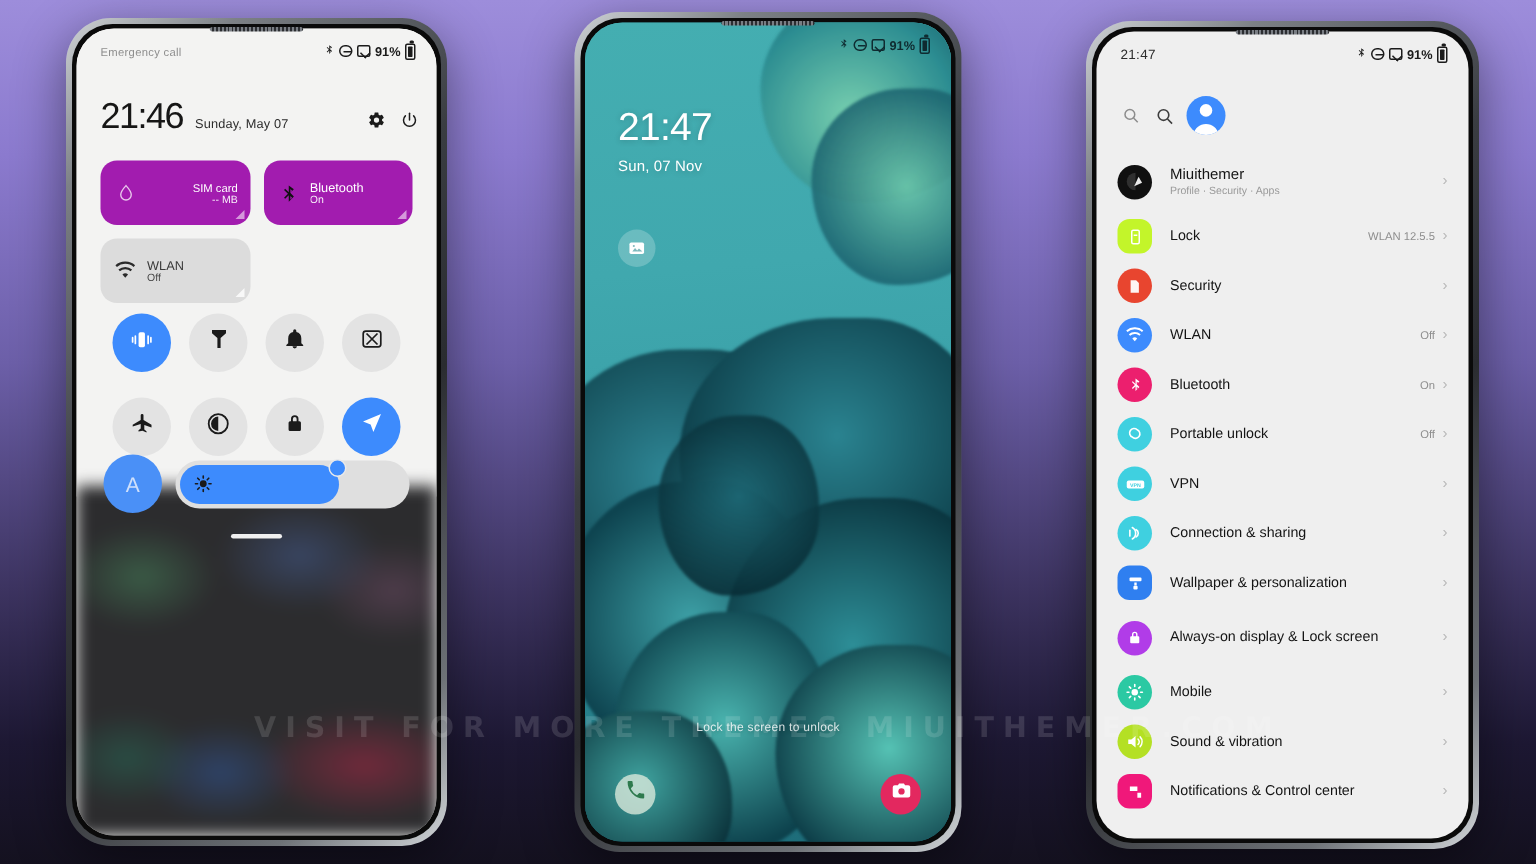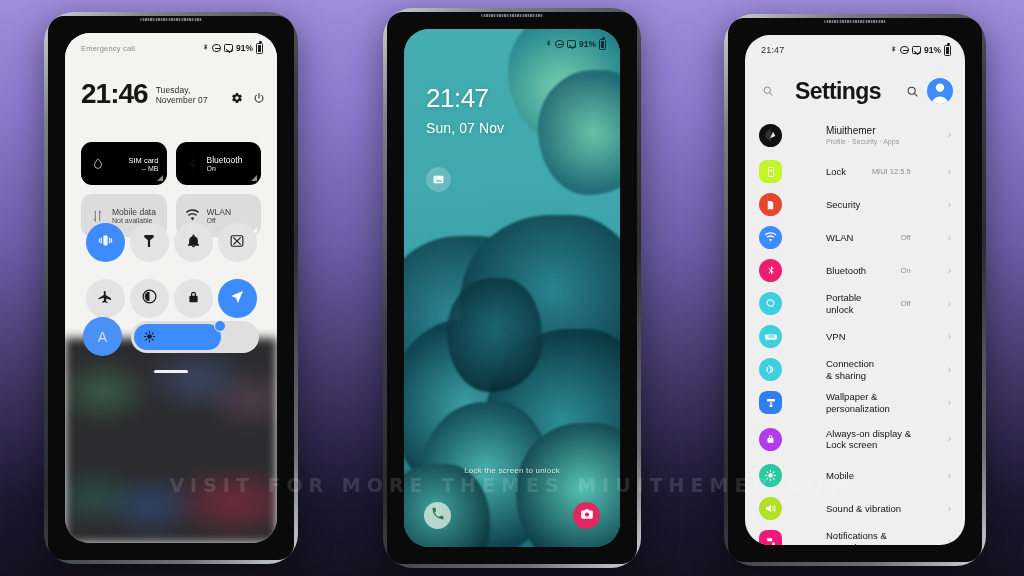--- a/index.html
+++ b/index.html
@@ -13,23 +13,23 @@
   
   .phone {
     position: absolute;
     border-radius: 30px;
     background: linear-gradient(135deg, #cfd3d6 0%, #7d8186 14%, #3a3d42 40%, #2a2c30 60%, #6e7277 86%, #d3d7da 100%);
     padding: 4px;
     box-shadow: 0 10px 34px rgba(0,0,0,.45);
   }
   .phone-inner {
     width: 100%; height: 100%;
-    border-radius: 16px;
+    border-radius: 27px;
     background: #0a0a0a;
-    padding: 17px;
+    padding: 3px;
     position: relative;
     overflow: hidden;
   }
   .screen {
     width: 100%; height: 100%;
     border-radius: 25px;
     overflow: hidden;
     position: relative;
   }
   .grille {
@@ -71,29 +71,29 @@
       radial-gradient(70px 48px at 18% 26%, rgba(70,130,90,.55), transparent 72%),
       radial-gradient(76px 50px at 62% 20%, rgba(70,95,150,.5), transparent 72%),
       radial-gradient(70px 46px at 88% 30%, rgba(120,80,110,.45), transparent 72%),
       radial-gradient(66px 44px at 14% 78%, rgba(40,110,90,.5), transparent 72%),
       radial-gradient(70px 46px at 40% 82%, rgba(50,90,160,.5), transparent 72%),
       radial-gradient(100px 52px at 80% 80%, rgba(170,40,70,.55), transparent 72%),
       #2c2c2e;
     filter: blur(5px);
   }
   .p1-clockrow { position:absolute; top:47px; left:16px; right:12px; display:flex; align-items:flex-end; gap:8px; }
-  .p1-time { font-size:28px; font-weight:700; letter-spacing:-1px; line-height:1; color:#161616; }
+  .p1-time { font-size:24px; font-weight:400; letter-spacing:-1px; line-height:1; color:#161616; }
   .p1-date { font-size:8.5px; color:#2b2b2b; padding-bottom:3px; letter-spacing:.1px; }
   .p1-hicons { margin-left:auto; display:flex; gap:10px; padding-bottom:4px; color:#1b1b1b; }
   .gear { width:12px;height:12px;position:relative; }
   .gear svg, .pwr svg { display:block; }
 
   .p1-tiles { position:absolute; top:88px; left:16px; right:16px; display:grid; grid-template-columns:1fr 1fr; gap:9px; }
   .tile { height:43px; border-radius:11px; padding:6px 8px; position:relative; display:flex; align-items:center; gap:6px; }
-  .tile.on  { background:#000000; color:#fff;margin-top:21px; }
+  .tile.on  { background:#a21caf; color:#fff; }
   .tile.off { background:#dcdcdc; color:#3a3a3a; }
   .tile-ic { width:17px; height:17px; flex:0 0 17px; display:flex; align-items:center; justify-content:center; }
   .tile-tx { display:flex; flex-direction:column; justify-content:center; min-width:0; }
   .tile-t { font-size:8.5px; font-weight:500; white-space:nowrap; overflow:hidden; }
   .tile-s { font-size:7px; opacity:.92; white-space:nowrap; overflow:hidden; }
   .tile-corner { position:absolute; right:4px; bottom:4px; width:0;height:0;
     border-left:6px solid transparent; border-bottom:6px solid rgba(255,255,255,.55); }
   .tile.off .tile-corner { border-bottom-color: rgba(255,255,255,.8); }
   .tile.sim .tile-tx { align-items:flex-end; width:100%; }
   .tile.sim .tile-t { font-size:7.5px; }
@@ -110,36 +110,36 @@
   .slider-thumb { position:absolute; left:calc(68% - 4px); top:-1px; width:12px;height:12px;border-radius:50%;background:#3d8bfd;border:1.5px solid #eaeaea; }
   .slider-ic { position:relative; z-index:2; margin-left:12px; color:#fff; display:flex; }
   .p1-handle { position:absolute; top:337px; left:50%; transform:translateX(-50%); width:34px; height:3px; border-radius:2px; background:#f0f0f0; }
 
   
   #p2screen { background: linear-gradient(180deg,#3fa8ad 0%,#41a9ae 22%,#2e8f98 44%,#1d6f7c 64%,#145867 82%,#0e4350 100%); color:#fff; }
   .wall { position:absolute; inset:0; overflow:hidden; }
   .wall .sky { position:absolute; inset:0; background:linear-gradient(175deg,#44aeb1 0%,#40a8ae 30%,#3aa0a8 50%,#2d8d97 70%,#1d6b78 100%); }
   .blob { position:absolute; border-radius:50% 42% 55% 45% / 48% 52% 45% 55%; filter: blur(1.2px); }
   .p2-time { position:absolute; top:56px; left:22px; font-size:26px; font-weight:400; letter-spacing:-.5px; line-height:1.05; text-shadow:0 1px 4px rgba(0,0,0,.18); }
-  .p2-date { position:absolute; top:91px; left:22px; font-size:14px; font-weight:400; letter-spacing:.1px; text-shadow:0 1px 4px rgba(0,0,0,.18); }
+  .p2-date { position:absolute; top:91px; left:22px; font-size:10px; font-weight:400; letter-spacing:.1px; text-shadow:0 1px 4px rgba(0,0,0,.18); }
   .p2-photo { position:absolute; top:138px; left:22px; width:25px;height:25px;border-radius:50%;background:rgba(255,255,255,.22); display:flex;align-items:center;justify-content:center; }
   .p2-unlock { position:absolute; bottom:72px; left:0; right:0; text-align:center; font-size:8px; color:rgba(255,255,255,.82); letter-spacing:.2px; text-shadow:0 1px 3px rgba(0,0,0,.3); }
   .p2-shortcut { position:absolute; bottom:18px; width:27px;height:27px;border-radius:50%;display:flex;align-items:center;justify-content:center; }
   .p2-phone { left:20px; background:rgba(220,235,220,.78); color:#2e7a4e; }
   .p2-cam { right:20px; background:#e3285f; color:#fff; }
 
   
   #p3screen { background:#efefef; color:#151515; }
   .p3-head { position:absolute; top:28px; left:0; right:0; height:56px; display:flex; align-items:center; padding:0 12px; }
   .p3-searchleft { width:22px; color:#8c8c8c; display:flex; align-items:center; justify-content:center; }
   .p3-title { flex:1; text-align:center; font-size:23px; font-weight:700; letter-spacing:-.6px; margin-left:-4px; }
   .p3-searchright { width:22px; color:#3d3d3d; display:flex; align-items:center; justify-content:center; }
   .p3-avatar { width:26px;height:26px;border-radius:50%;background:#3d8bfd;margin-left:4px;display:flex;align-items:flex-end;justify-content:center;overflow:hidden; }
   .p3-list { position:absolute; top:80px; left:0; right:0; bottom:0; overflow:hidden; }
-  .row { display:flex; align-items:center; padding:0 14px 0 14px; height:33px;gap:32px; }
+  .row { display:flex; align-items:center; padding:0 14px 0 14px; height:33px; }
   .row.profile { height:40px; }
   .row-ic { width:23px;height:23px;border-radius:8px;flex:0 0 23px;margin-right:12px;display:flex;align-items:center;justify-content:center;color:#fff; }
   .row-ic.circle { border-radius:50%; }
   .row-tx { flex:1; min-width:0; }
   .row-t { font-size:9.5px; line-height:1.18; color:#141414; }
   .row.profile .row-t { font-size:10px; }
   .row-s { font-size:7px; color:#9a9a9a; margin-top:1px; }
   .row-v { font-size:7.5px; color:#8e8e8e; margin-right:5px; white-space:nowrap; }
   .chev { color:#b9b9b9; font-size:10px; line-height:1; }
   .row.two-line { height:40px; }
@@ -173,21 +173,21 @@
           </span>
           <span class="sb-circ"></span>
           <span class="sb-rect"></span>
           <span>91%</span>
           <span class="sb-batt"></span>
         </div>
       </div>
 
       <div class="p1-clockrow">
         <div class="p1-time">21:46</div>
-        <div class="p1-date">Tuesday, November 07</div>
+        <div class="p1-date">Sunday, May 07</div>
         <div class="p1-hicons">
           <span class="gear">
             <svg width="12" height="12" viewBox="0 0 24 24" fill="currentColor">
                 <path d="M19.4 13c.04-.3.06-.6.06-1s-.02-.7-.07-1l2.1-1.6c.2-.15.25-.42.12-.64l-2-3.46a.5.5 0 00-.6-.22l-2.5 1a7.3 7.3 0 00-1.7-1L14.5 2.4a.5.5 0 00-.5-.4h-4a.5.5 0 00-.5.4l-.38 2.65c-.6.25-1.17.6-1.7 1l-2.5-1a.5.5 0 00-.6.22l-2 3.46c-.13.22-.08.5.12.64L4.54 11c-.05.3-.08.66-.08 1s.03.7.08 1l-2.1 1.6a.5.5 0 00-.12.64l2 3.46c.12.22.37.3.6.22l2.5-1c.52.4 1.1.74 1.7 1l.38 2.65c.04.23.24.4.5.4h4c.25 0 .46-.17.5-.4l.38-2.65c.6-.26 1.17-.6 1.7-1l2.5 1c.23.08.48 0 .6-.22l2-3.46a.5.5 0 00-.12-.64L19.4 13zM12 15.5A3.5 3.5 0 1115.5 12 3.5 3.5 0 0112 15.5z"></path>
               </svg>
           </span>
           <span class="pwr">
             <svg width="12" height="12" viewBox="0 0 24 24" fill="none" stroke="currentColor" stroke-width="2" stroke-linecap="round">
                 <path d="M12 3v9"></path>
                 <path d="M6.5 6.5a8 8 0 1011 0"></path>
@@ -216,31 +216,20 @@
                 <path d="M12 2v8.6L7.6 6.2 6.2 7.6 11 12.4 6.2 17.2l1.4 1.4L12 14.2V22l6.3-6.3-4.5-4.5 4.5-4.5L12 2zm2 4.6l2.1 2.1L14 10.8V6.6zm0 8.6l2.1 2.1L14 19.4v-4.2z"></path>
               </svg>
           </div>
           <div class="tile-tx">
             <div class="tile-t">Bluetooth</div>
             <div class="tile-s">On</div>
           </div>
           <div class="tile-corner"></div>
         </div>
 
-        <div class="tile off">
-          <div class="tile-ic">
-            <svg width="13" height="14" viewBox="0 0 24 24" fill="none" stroke="#6e6e6e" stroke-width="1.7" stroke-linecap="round">
-                <path d="M8 3v18M8 21l-3-3M16 21V3M16 3l3 3"></path>
-              </svg>
-          </div>
-          <div class="tile-tx">
-            <div class="tile-t">Mobile data</div>
-            <div class="tile-s">Not available</div>
-          </div>
-        </div>
 
         <div class="tile off">
           <div class="tile-ic">
             <svg width="15" height="13" viewBox="0 0 24 20" fill="#2b2b2b">
                 <path d="M12 17.5l3-3.6a4.6 4.6 0 00-6 0l3 3.6z"></path>
                 <path d="M12 8.4c2.2 0 4.2.8 5.7 2.2l1.6-1.9A11 11 0 0012 5.9a11 11 0 00-7.3 2.8l1.6 1.9A8.3 8.3 0 0112 8.4z"></path>
                 <path d="M12 2.6c3.4 0 6.5 1.2 8.9 3.3l1.6-1.9A15.4 15.4 0 0012 .2 15.4 15.4 0 001.5 4l1.6 1.9A13.3 13.3 0 0112 2.6z"></path>
               </svg>
           </div>
           <div class="tile-tx">
@@ -416,21 +405,20 @@
         </div>
       </div>
 
       <div class="p3-head">
         <div class="p3-searchleft">
           <svg width="12" height="12" viewBox="0 0 24 24" fill="none" stroke="currentColor" stroke-width="2">
               <circle cx="10.5" cy="10.5" r="6.5"></circle>
               <path d="M15.4 15.4L21 21"></path>
             </svg>
         </div>
-        <div class="p3-title">Settings</div>
         <div class="p3-searchright">
           <svg width="13" height="13" viewBox="0 0 24 24" fill="none" stroke="currentColor" stroke-width="2">
               <circle cx="10.5" cy="10.5" r="6.5"></circle>
               <path d="M15.4 15.4L21 21"></path>
             </svg>
         </div>
         <div class="p3-avatar">
           <svg width="26" height="26" viewBox="0 0 26 26">
               <circle cx="13" cy="9.6" r="4.2" fill="#fff"></circle>
               <path d="M4.6 26c.6-4.6 4.2-7.4 8.4-7.4s7.8 2.8 8.4 7.4z" fill="#fff"></path>
@@ -457,21 +445,21 @@
         <div class="row">
           <div class="row-ic" style="background:#c3f52a;">
             <svg width="12" height="12" viewBox="0 0 24 24" fill="none" stroke="#fff" stroke-width="2">
                 <rect x="7" y="3" width="10" height="18" rx="2"></rect>
                 <path d="M9.6 9.5h4.8"></path>
               </svg>
           </div>
           <div class="row-tx">
               <div class="row-t">Lock</div>
             </div>
-          <div class="row-v">MIUI 12.5.5</div>
+          <div class="row-v">WLAN 12.5.5</div>
           <div class="chev">›</div>
         </div>
 
         <div class="row">
           <div class="row-ic circle" style="background:#e8452f;">
             <svg width="11" height="12" viewBox="0 0 24 24" fill="#fff">
                 <path d="M6 3h8l4 4v14H6z" opacity=".95"></path>
               </svg>
           </div>
           <div class="row-tx">

